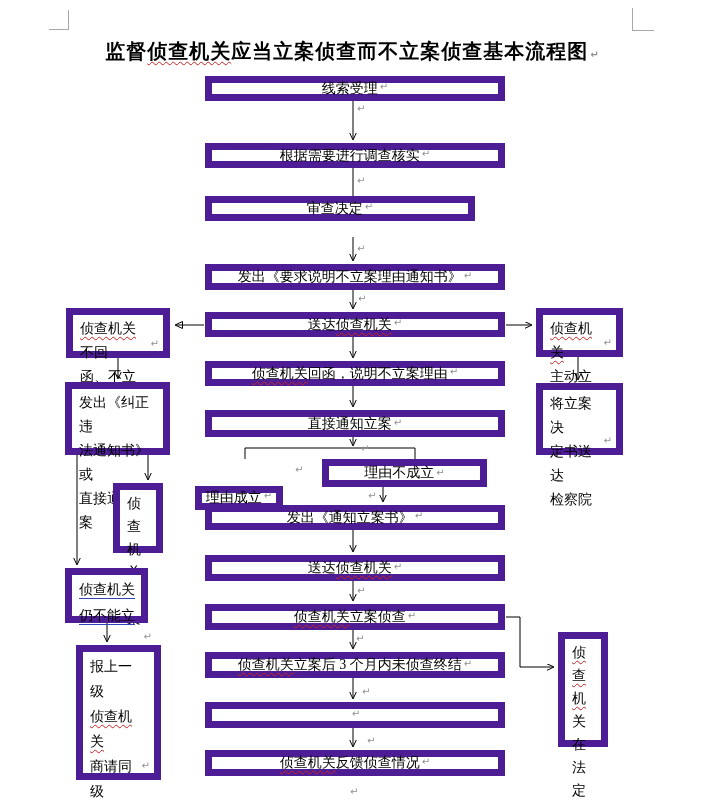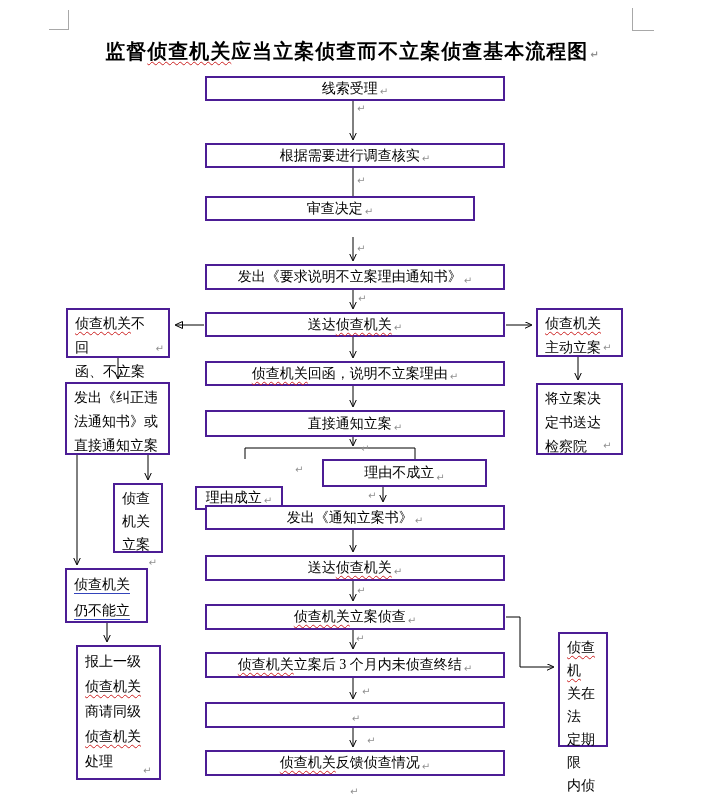--- a/index.html
+++ b/index.html
@@ -5,21 +5,21 @@
   html,body{margin:0;padding:0;background:#fff;}
   .page{
     position:relative;width:705px;height:800px;background:#ffffff;overflow:hidden;
     font-family:"Liberation Serif","DejaVu Serif",serif;color:#000;border-radius:19px;
   }
   .title{
     position:absolute;left:0;top:38px;width:705px;text-align:center;
     font-size:20px;font-weight:bold;letter-spacing:1px;
   }
   .node{
-    position:absolute;border:2px solid #4c1d95;box-sizing:border-box;background:#fff;
+    position:absolute;border:7px solid #4c1d95;box-sizing:border-box;background:#fff;
     font-size:14px;display:flex;align-items:center;justify-content:center;text-align:center;
   }
   .node .txt{white-space:pre-line;}
   .side{
     justify-content:flex-start;align-items:flex-start;text-align:left;
     padding:2px 4px 0 7px;line-height:24px;
   }
   .lh23{line-height:23px;flex-direction:column;}
   .lh26{line-height:26px;}
   .rm{

